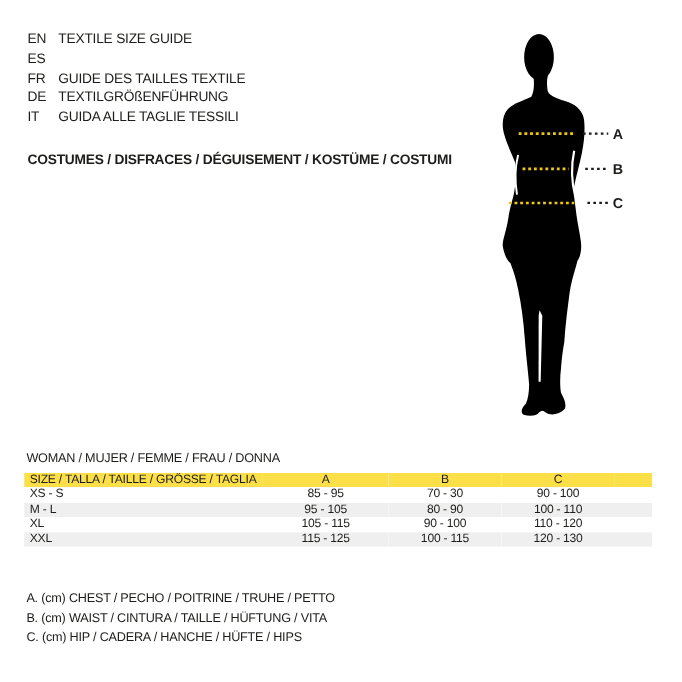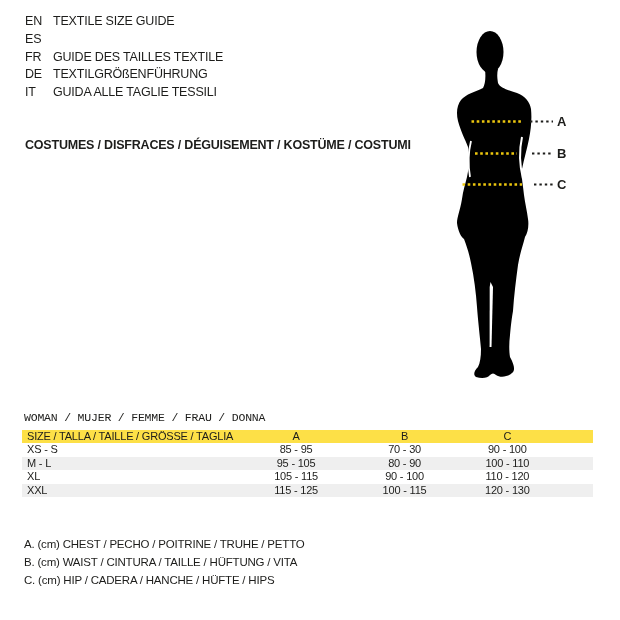--- a/index.html
+++ b/index.html
@@ -2,37 +2,36 @@
 <html><head>
 <meta charset="utf-8">
 <style>
   html,body{margin:0;padding:0;}
   body{
     width:620px;height:620px;position:relative;background:#ffffff;
     font-family:"Liberation Sans",sans-serif;color:#1d1d1b;
     overflow:hidden;
   }
   
-  .lang-list{position:absolute;left:25px;top:13px;}
+  .lang-list{position:absolute;left:25px;top:27px;}
   .lang-row{display:flex;line-height:17.75px;font-size:12.5px;letter-spacing:-0.2px;}
   .lang-code{width:28px;flex:0 0 28px;}
   
   .category-title{
     position:absolute;left:25px;top:138px;font-size:12.5px;font-weight:bold;
     letter-spacing:-0.2px;white-space:nowrap;
   }
   
   .figure-wrap{position:absolute;left:440px;top:25px;width:180px;height:370px;}
   .figure-wrap svg{display:block;}
   .measure-letter{font-family:"Liberation Sans",sans-serif;font-size:13px;font-weight:bold;fill:#1d1d1b;}
   
   .section-title{
     position:absolute;left:24px;top:411px;font-size:11.5px;letter-spacing:-0.2px;
     white-space:nowrap;
-    font-family:Liberation Mono, monospace;
   }
   
   .size-table{
     position:absolute;left:22px;top:430px;width:571px;
     border-collapse:collapse;table-layout:fixed;
     font-size:11px;letter-spacing:-0.2px;
   }
   .size-table th,.size-table td{
     padding:0;height:13.4px;line-height:13.4px;font-weight:normal;
     white-space:nowrap;overflow:hidden;

